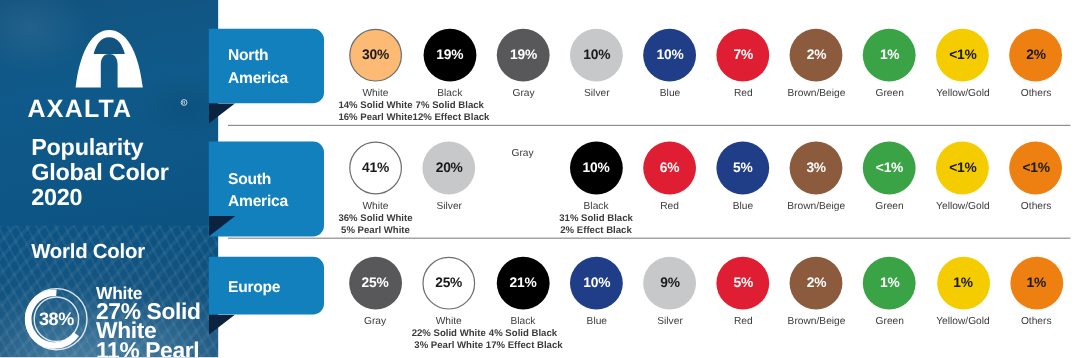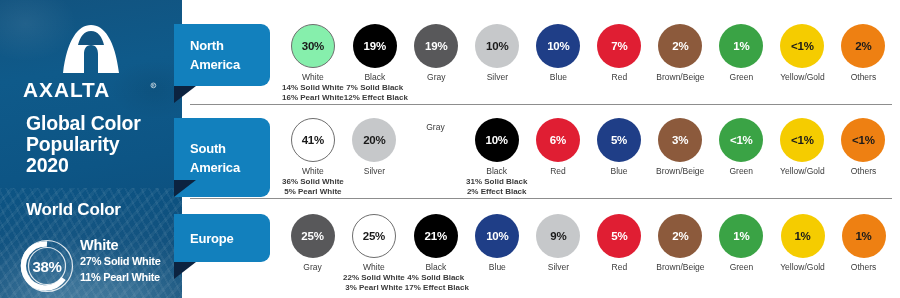--- a/index.html
+++ b/index.html
@@ -114,21 +114,21 @@
   }
   #world-legend .big {
     display: block;
     font-size: 14.5px;
     font-weight: bold;
     line-height: 16px;
     letter-spacing: -0.2px;
   }
   #world-legend .sm {
     display: block;
-    font-size: 11px;
+    font-size: 19px;
     font-weight: bold;
     line-height: 16px;
     letter-spacing: -0.3px;
   }
 
   
   #content {
     position: absolute;
     left: 182px; top: 0;
     width: 718px; height: 298px;
@@ -231,22 +231,22 @@
         <path d="M37 7 C30 7 26 13 24 21 L50 21 C48 13 44 7 37 7 Z" fill="#12537f"></path>
       </svg>
       <svg id="axalta-wordmark" width="136" height="24" viewBox="0 0 340 60">
         <text x="0" y="46" font-family="Liberation Sans, sans-serif" font-size="52" font-weight="bold" fill="#ffffff" letter-spacing="2.5">AXALTA</text>
         <circle cx="326" cy="16" r="6" fill="none" stroke="#ffffff" stroke-width="1.6"></circle>
         <text x="322.4" y="19.5" font-family="Liberation Sans, sans-serif" font-size="9" fill="#ffffff">R</text>
       </svg>
     </div>
 
     <div id="headline">
+      <span class="ln">Popularity</span>
       <span class="ln">Global Color</span>
-      <span class="ln">Popularity</span>
       <span class="ln">2020</span>
     </div>
 
     <div id="subhead">World Color</div>
 
     <div id="world-stat">
       <svg id="donut" width="58" height="56" viewBox="0 0 58 56">
         <circle cx="29" cy="28" r="25.5" fill="none" stroke="#ffffff" stroke-width="1.2" opacity="0.85"></circle>
         <circle cx="29" cy="28" r="18.5" fill="none" stroke="#ffffff" stroke-width="1.2" opacity="0.85"></circle>
         <path d="M29 6 A22 22 0 1 0 45.5 40.5" fill="none" stroke="#ffffff" stroke-width="5.5" stroke-linecap="butt"></path>
@@ -264,21 +264,21 @@
       <div class="region-row" style="top: 0px; height: 96px;">
         <div class="region-tab" style="top: 24px; height: 62px; background: rgb(18, 128, 189);">
           <div>
             <span style="display: block;">North</span>
             <span style="display: block;">America</span>
           </div>
         </div>
         <div class="tab-fold" style="top: 86px; background: rgb(12, 35, 64);"></div>
         <div class="swatches" style="top: 24px;">
           <div class="swatch">
-            <div class="bubble" style="background: #86efac; color: rgb(26, 26, 26); border: 1px solid rgb(110, 110, 110);">
+            <div class="bubble" style="background: #fdba74; color: rgb(26, 26, 26); border: 1px solid rgb(110, 110, 110);">
               <span>30%</span>
             </div>
             <span class="name">White</span>
             <span class="detail">14% Solid White</span>
             <span class="detail" style="margin-top: 0px;">16% Pearl White</span>
           </div>
           <div class="swatch">
             <div class="bubble" style="background: rgb(0, 0, 0); color: rgb(255, 255, 255);">
               <span>19%</span>
             </div>

